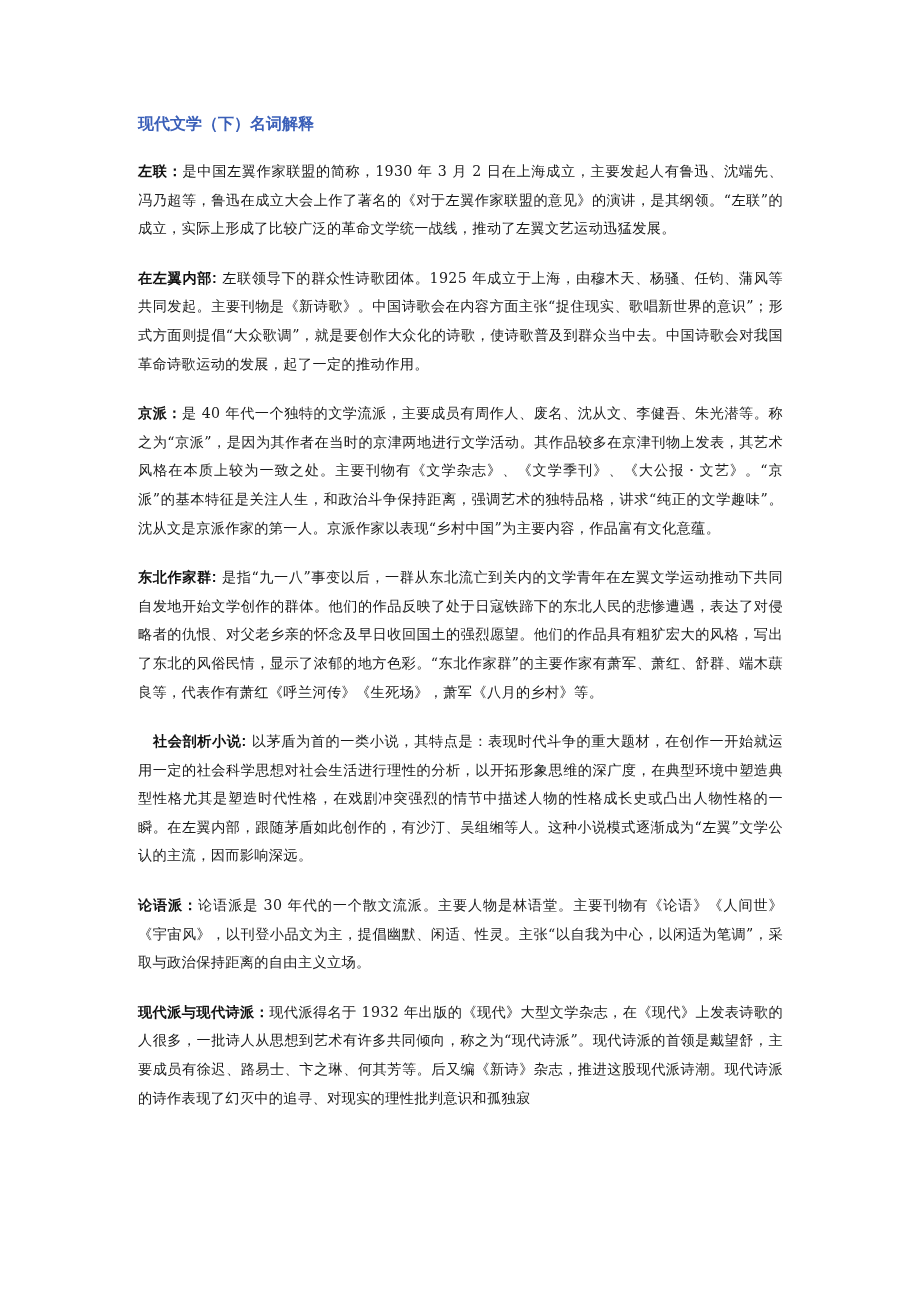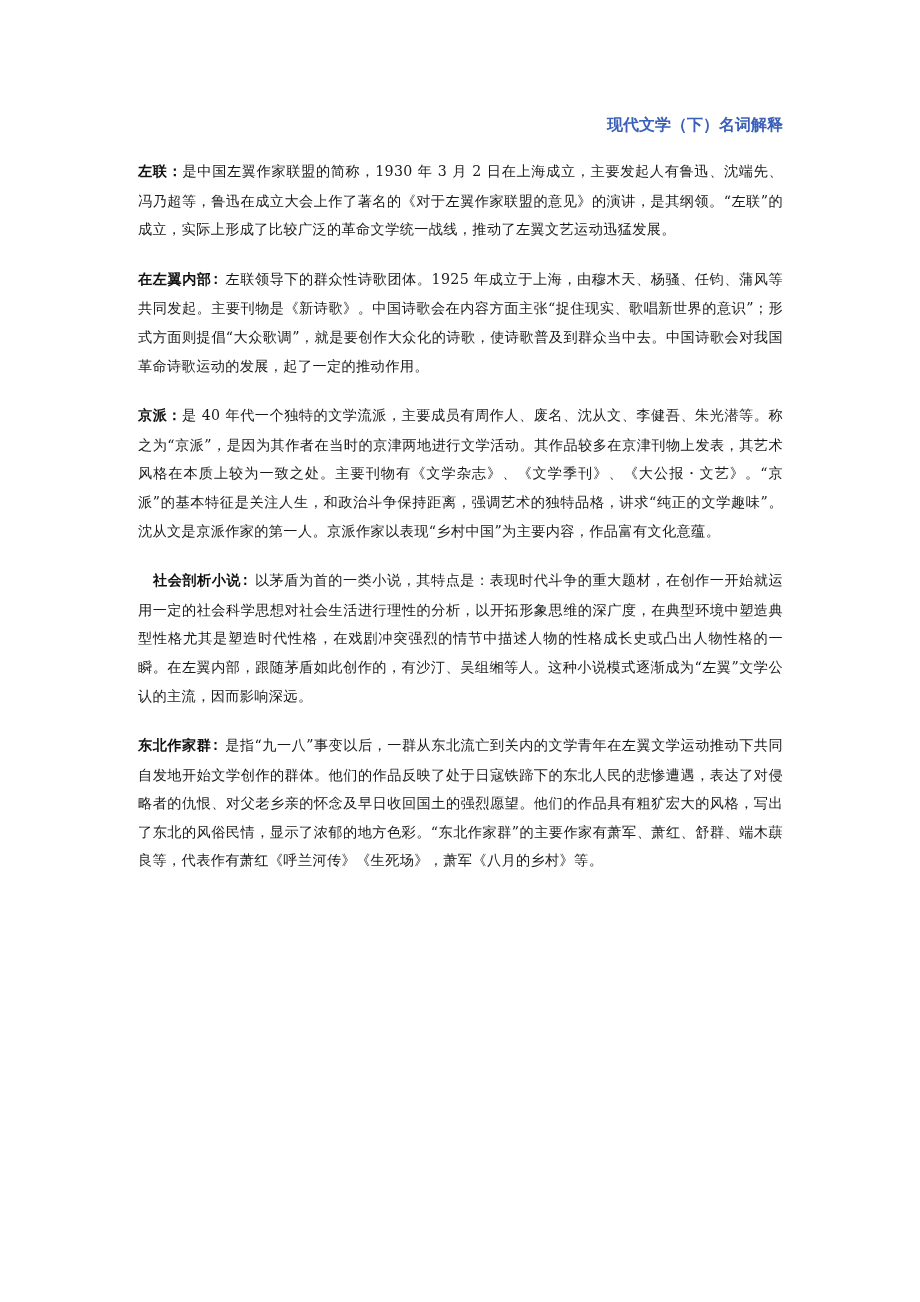--- a/index.html
+++ b/index.html
@@ -15,55 +15,57 @@
       font-family: "DejaVu Serif", "Liberation Serif", serif;
       color: #1a1a1a;
     }
     .page {
       position: absolute;
       left: 138px;
       top: 113px;
       width: 645px;
     }
     .title {
-      text-align: right;
+      text-align: left;
       color: #3a5fb8;
-      font-family: Liberation Serif, serif;
+      font-family: Liberation Mono, monospace;
       font-weight: bold;
       font-size: 16px;
       line-height: 24px;
       margin: 0 0 20px 0;
     }
     .entry {
       font-size: 14.2px;
       line-height: 28.6px;
       margin: 0 0 21px 0;
       text-align: justify;
       letter-spacing: 0.35px;
     }
     .entry.indent {
       text-indent: 15px;
     }
     .term {
       font-weight: bold;
-      font-family: Liberation Mono, monospace;
+      font-family: Liberation Sans, sans-serif;
       color: #111;
     }
   </style>
 </head>
 <body>
 
 <div class="page">
   <h1 class="title">现代文学（下）名词解释</h1>
 
   <p class="entry"><span class="term">左联：</span><span>是中国左翼作家联盟的简称，1930 年 3 月 2 日在上海成立，主要发起人有鲁迅、沈端先、冯乃超等，鲁迅在成立大会上作了著名的《对于左翼作家联盟的意见》的演讲，是其纲领。“左联”的成立，实际上形成了比较广泛的革命文学统一战线，推动了左翼文艺运动迅猛发展。</span></p>
 
 
   <p class="entry"><span class="term">在左翼内部:</span><span> 左联领导下的群众性诗歌团体。1925 年成立于上海，由穆木天、杨骚、任钧、蒲风等共同发起。主要刊物是《新诗歌》。中国诗歌会在内容方面主张“捉住现实、歌唱新世界的意识”；形式方面则提倡“大众歌调”，就是要创作大众化的诗歌，使诗歌普及到群众当中去。中国诗歌会对我国革命诗歌运动的发展，起了一定的推动作用。</span></p>
 
   <p class="entry"><span class="term">京派：</span><span>是 40 年代一个独特的文学流派，主要成员有周作人、废名、沈从文、李健吾、朱光潜等。称之为“京派”，是因为其作者在当时的京津两地进行文学活动。其作品较多在京津刊物上发表，其艺术风格在本质上较为一致之处。主要刊物有《文学杂志》、《文学季刊》、《大公报・文艺》。“京派”的基本特征是关注人生，和政治斗争保持距离，强调艺术的独特品格，讲求“纯正的文学趣味”。沈从文是京派作家的第一人。京派作家以表现“乡村中国”为主要内容，作品富有文化意蕴。</span></p>
 
+  <p class="entry"><span class="term">东北作家群:</span><span> 是指“九一八”事变以后，一群从东北流亡到关内的文学青年在左翼文学运动推动下共同自发地开始文学创作的群体。他们的作品反映了处于日寇铁蹄下的东北人民的悲惨遭遇，表达了对侵略者的仇恨、对父老乡亲的怀念及早日收回国土的强烈愿望。他们的作品具有粗犷宏大的风格，写出了东北的风俗民情，显示了浓郁的地方色彩。“东北作家群”的主要作家有萧军、萧红、舒群、端木蕻良等，代表作有萧红《呼兰河传》《生死场》，萧军《八月的乡村》等。</span></p>
+
   <p class="entry indent"><span class="term">社会剖析小说:</span><span> 以茅盾为首的一类小说，其特点是：表现时代斗争的重大题材，在创作一开始就运用一定的社会科学思想对社会生活进行理性的分析，以开拓形象思维的深广度，在典型环境中塑造典型性格尤其是塑造时代性格，在戏剧冲突强烈的情节中描述人物的性格成长史或凸出人物性格的一瞬。在左翼内部，跟随茅盾如此创作的，有沙汀、吴组缃等人。这种小说模式逐渐成为“左翼”文学公认的主流，因而影响深远。</span></p>
 
-  <p class="entry"><span class="term">东北作家群:</span><span> 是指“九一八”事变以后，一群从东北流亡到关内的文学青年在左翼文学运动推动下共同自发地开始文学创作的群体。他们的作品反映了处于日寇铁蹄下的东北人民的悲惨遭遇，表达了对侵略者的仇恨、对父老乡亲的怀念及早日收回国土的强烈愿望。他们的作品具有粗犷宏大的风格，写出了东北的风俗民情，显示了浓郁的地方色彩。“东北作家群”的主要作家有萧军、萧红、舒群、端木蕻良等，代表作有萧红《呼兰河传》《生死场》，萧军《八月的乡村》等。</span></p>
+  <p class="entry"><span class="term">论语派：</span><span>论语派是 30 年代的一个散文流派。主要人物是林语堂。主要刊物有《论语》《人间世》《宇宙风》，以刊登小品文为主，提倡幽默、闲适、性灵。主张“以自我为中心，以闲适为笔调”，采取与政治保持距离的自由主义立场。</span></p>
 
-
+  <p class="entry"><span class="term">现代派与现代诗派：</span><span>现代派得名于 1932 年出版的《现代》大型文学杂志，在《现代》上发表诗歌的人很多，一批诗人从思想到艺术有许多共同倾向，称之为“现代诗派”。现代诗派的首领是戴望舒，主要成员有徐迟、路易士、卞之琳、何其芳等。后又编《新诗》杂志，推进这股现代派诗潮。现代诗派的诗作表现了幻灭中的追寻、对现实的理性批判意识和孤独寂</span></p>
 </div>
 
 </body></html>

